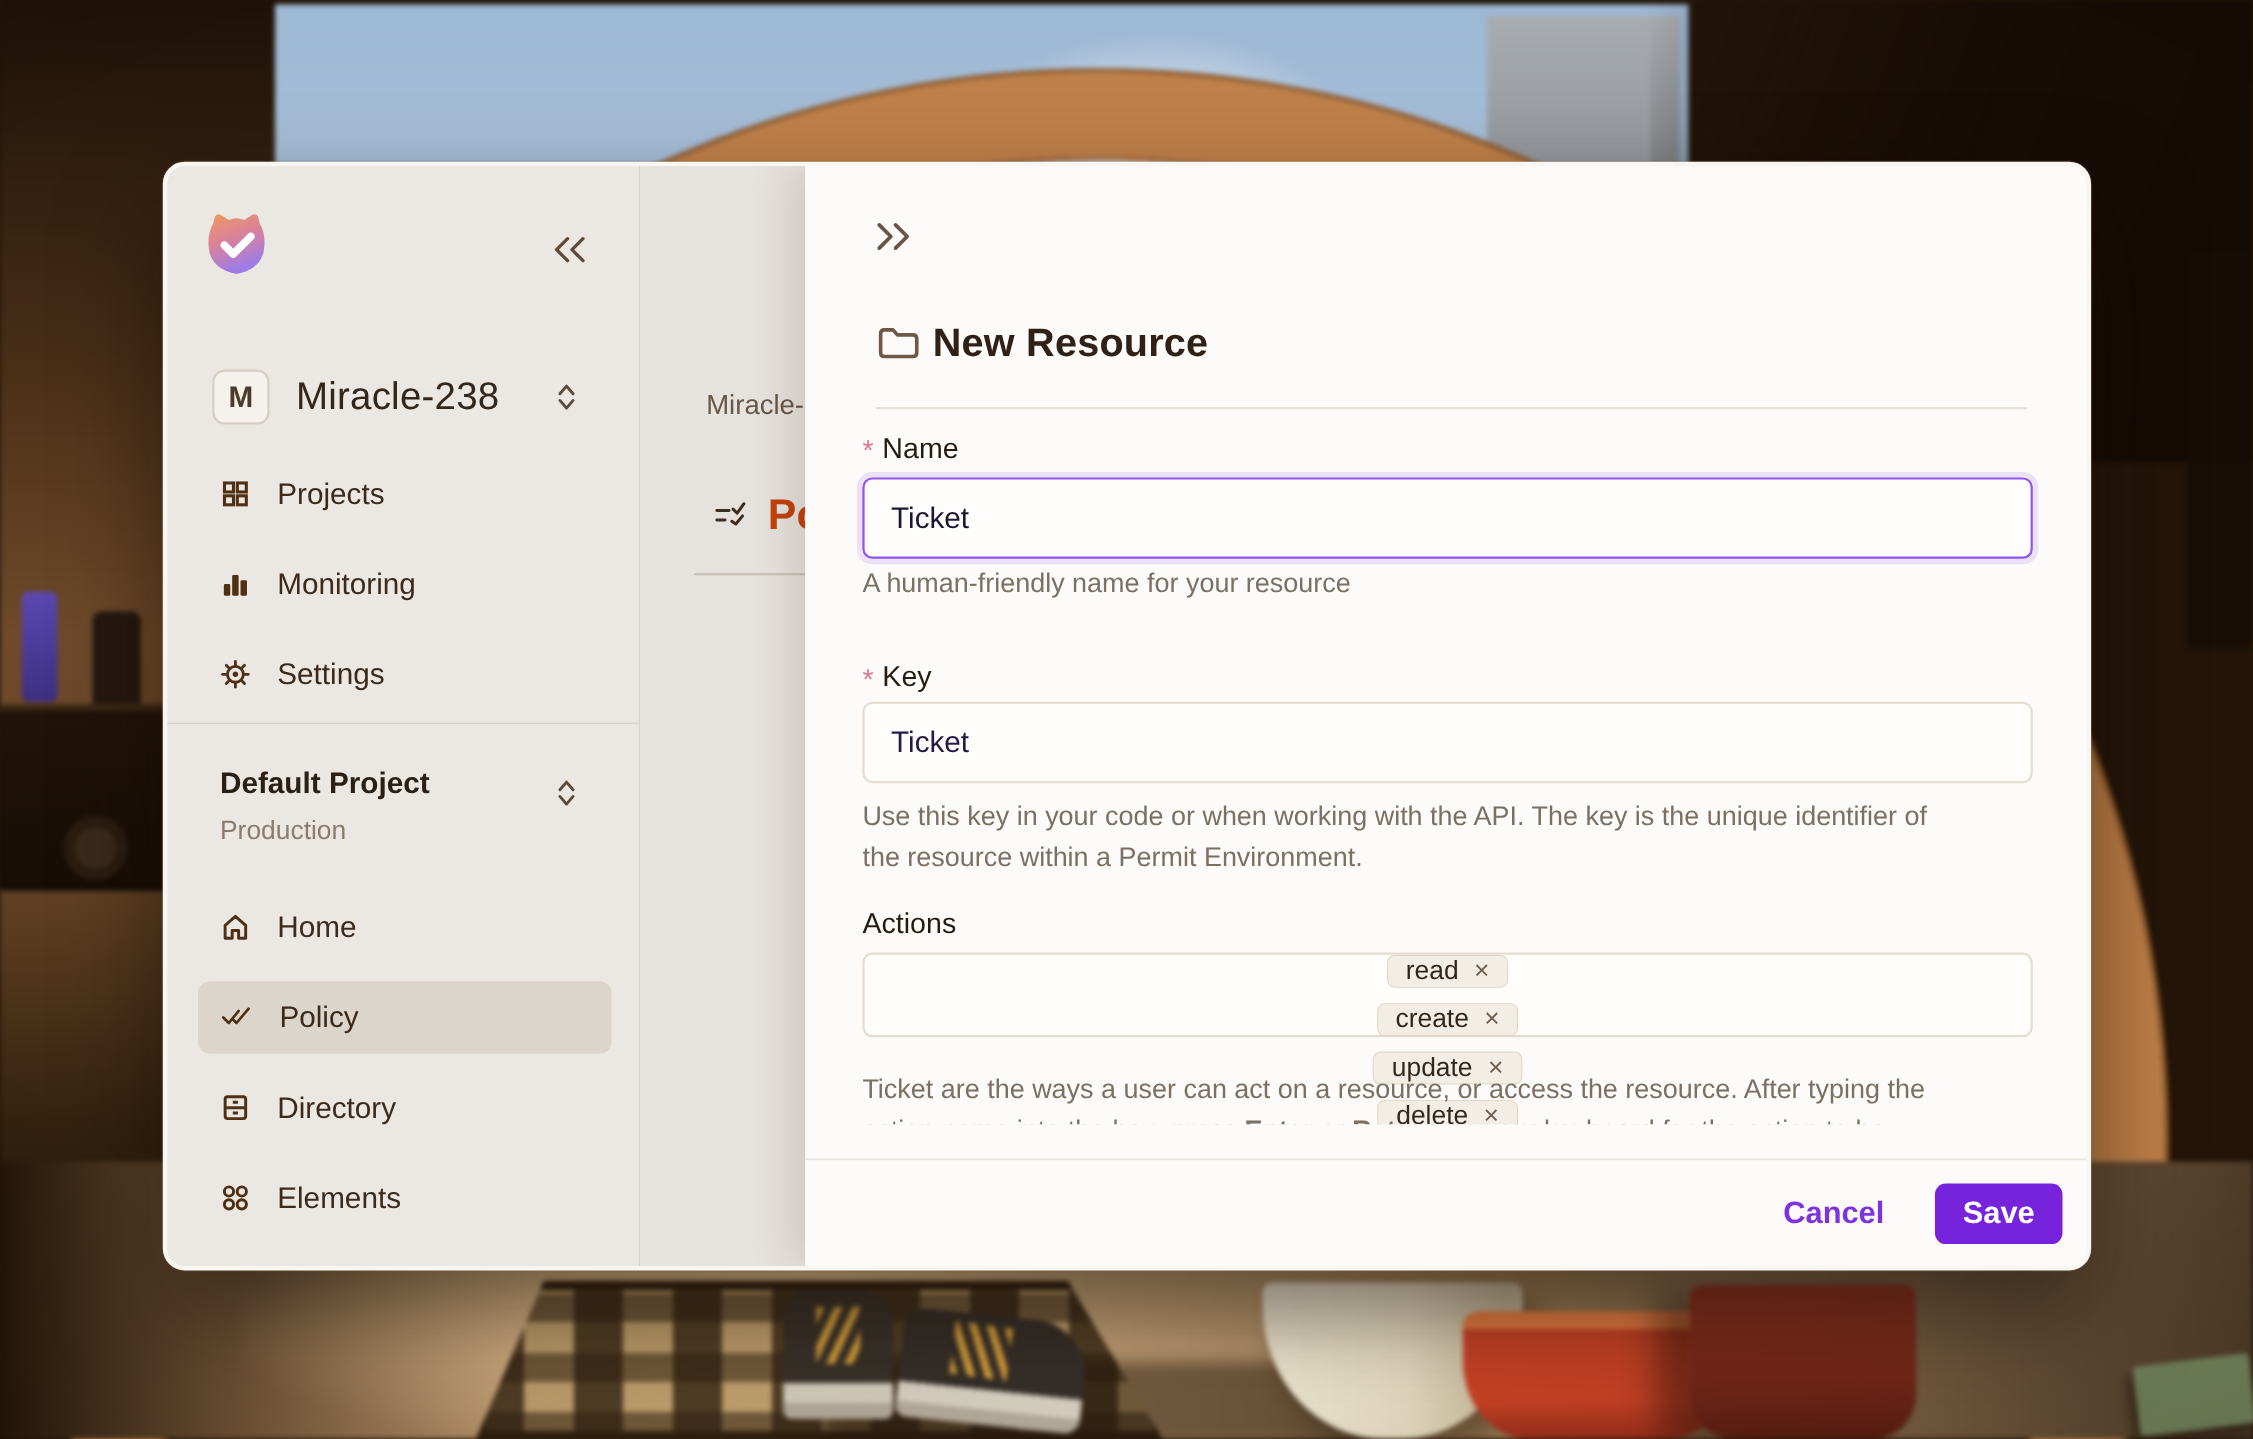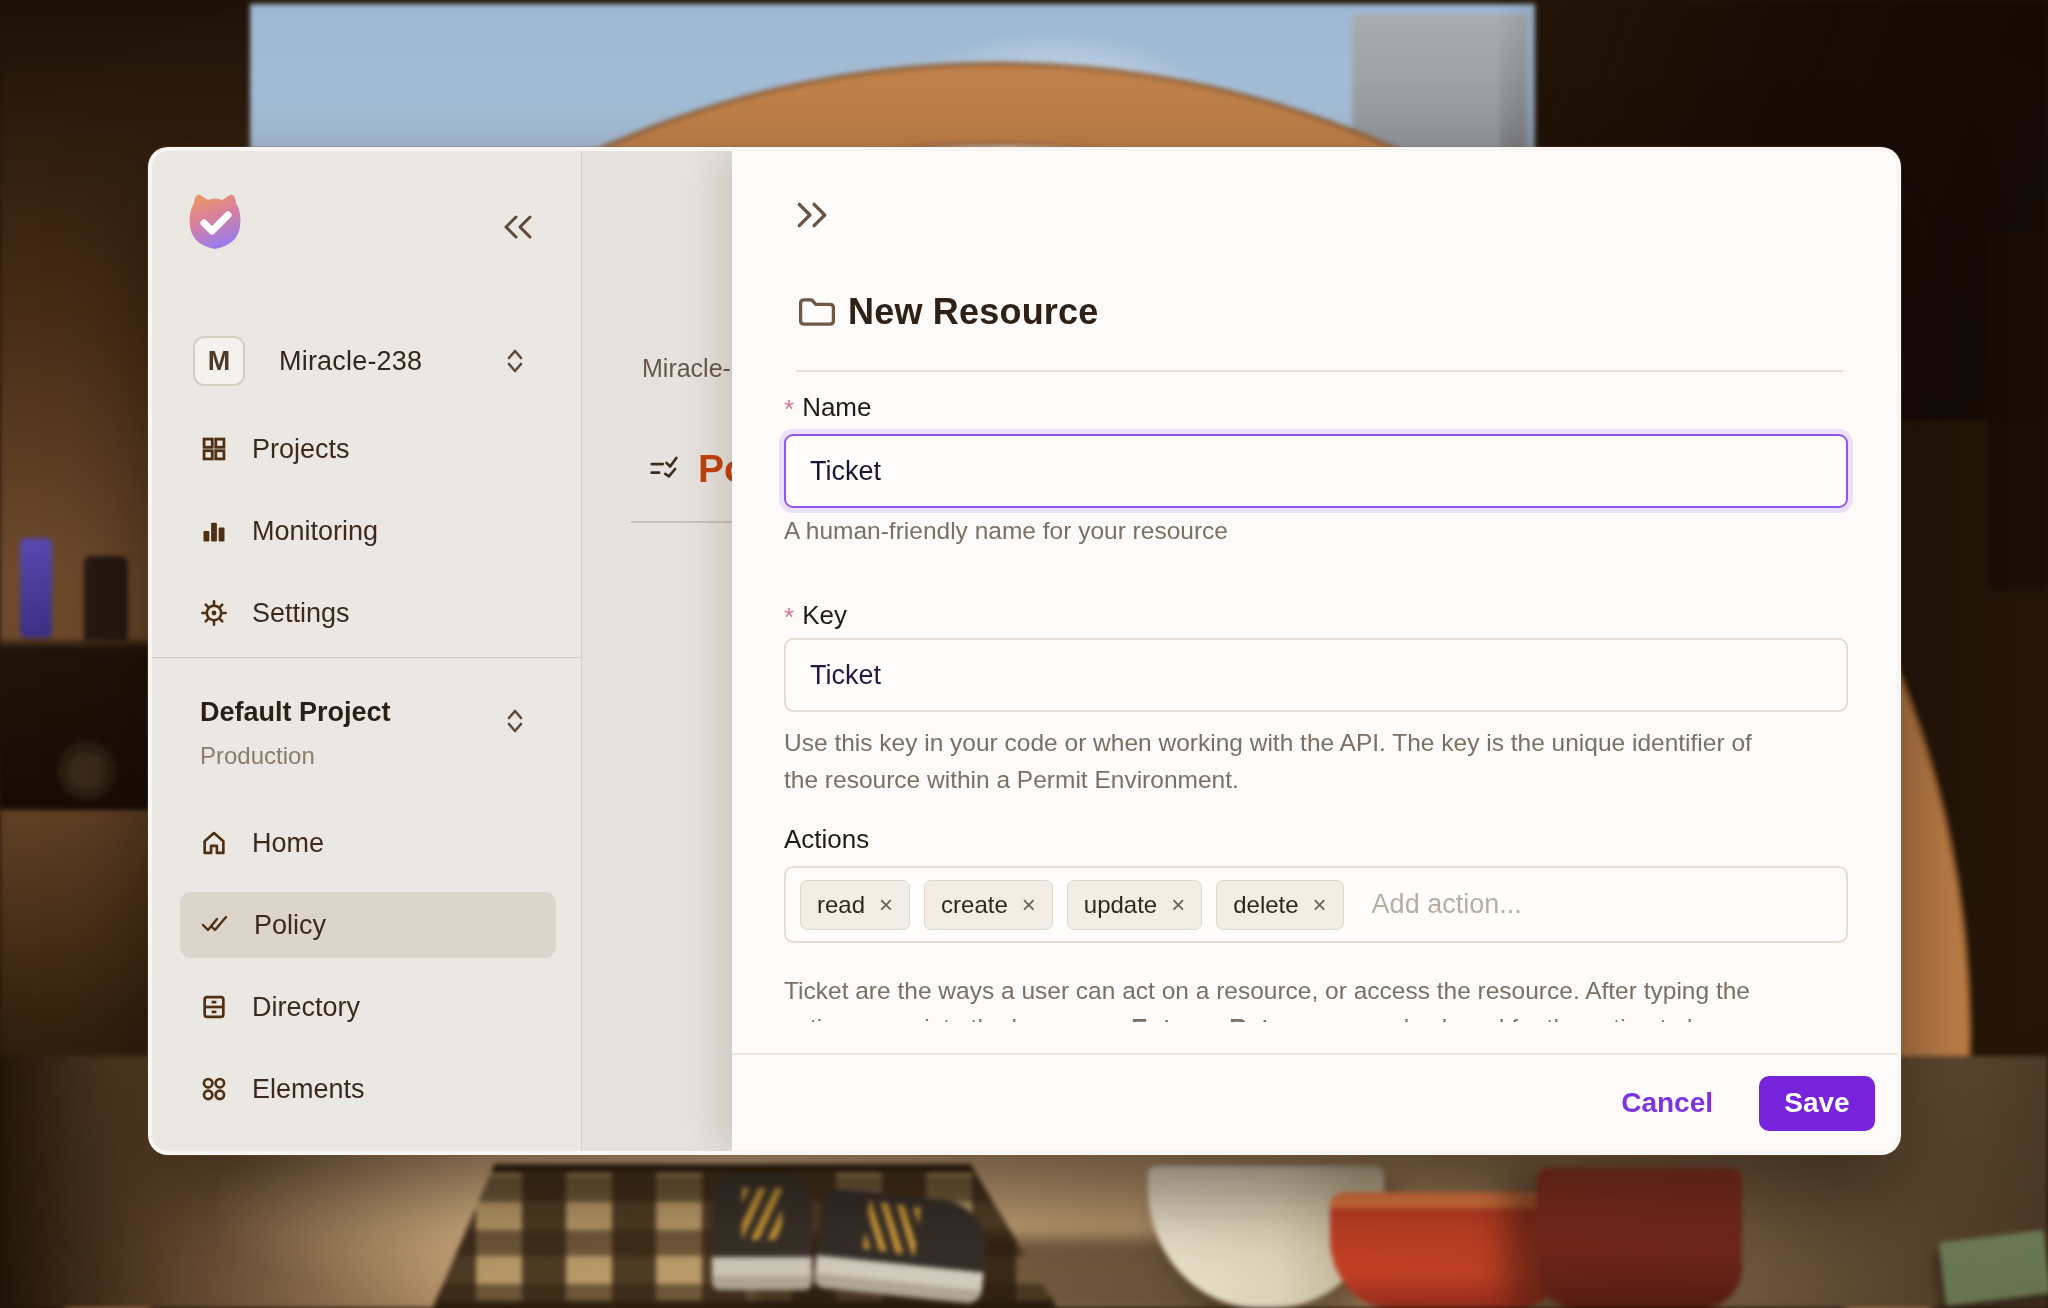--- a/index.html
+++ b/index.html
@@ -91,21 +91,21 @@
   .sidebar { position:relative; width:430px; height:100%; background:#ebe7e2;
     border-right:1px solid #d7d1c9; flex:0 0 auto; }
   .logo { position:absolute; left:30px; top:38px; width:66px; height:66px; }
   .collapse-left { position:absolute; left:346px; top:56px; width:40px; height:40px;
     display:flex; align-items:center; justify-content:center; cursor:pointer; }
   .org-row { position:absolute; left:28px; top:180px; width:374px; height:60px;
     display:flex; align-items:center; cursor:pointer; }
   .org-avatar { width:52px; height:50px; background:#f5f1ec; border:2px solid #d6cec3;
     border-radius:11px; display:flex; align-items:center; justify-content:center;
     font-size:27px; font-weight:bold; color:#4c3b2b; margin-left:13px; }
-  .org-name { margin-left:34px; font-size:27px; color:#33261a; letter-spacing:.2px; }
+  .org-name { margin-left:24px; font-size:35px; color:#33261a; letter-spacing:.2px; }
   .org-caret { position:absolute; right:28px; }
   .side-row { position:absolute; left:28px; width:376px; height:54px; border-radius:11px;
     display:flex; align-items:center; gap:24px; padding-left:20px; cursor:pointer;text-align:center; }
   .side-row .lbl { font-size:27px; color:#3c2b1d; }
   .side-row.active { background:#dcd5cb; height:66px; }
   .side-divider { position:absolute; left:0; right:0; top:506px; height:1px; background:#d3ccc4; }
   .proj-block { position:absolute; left:48px; top:546px; width:330px; cursor:pointer; }
   .proj-name { font-size:27px; font-weight:bold; color:#2b2015; }
   .proj-env { font-size:24px; color:#8b7c6e; margin-top:14px; }
   .proj-caret { position:absolute; left:352px; top:556px; }
@@ -372,21 +372,21 @@
           </div>
           <input class="t-input plain" style="top: 266px;" type="text" value="Ticket">
           <div class="help" style="top:352px;">
             <span>Use this key in your code or when working with the API. The key is the unique identifier of</span><br>
             <span>the resource within a Permit Environment.</span>
           </div>
 
           <div class="f-label" style="top:452px;">
             <span>Actions</span>
           </div>
-          <div class="actions-box" style="top:494px;">
+          <div class="actions-box" style="top:494px;flex-direction:column;">
             <span class="chip">
               <span>read</span>
               <span class="chip-x">×</span>
             </span>
             <span class="chip">
               <span>create</span>
               <span class="chip-x">×</span>
             </span>
             <span class="chip">
               <span>update</span>

